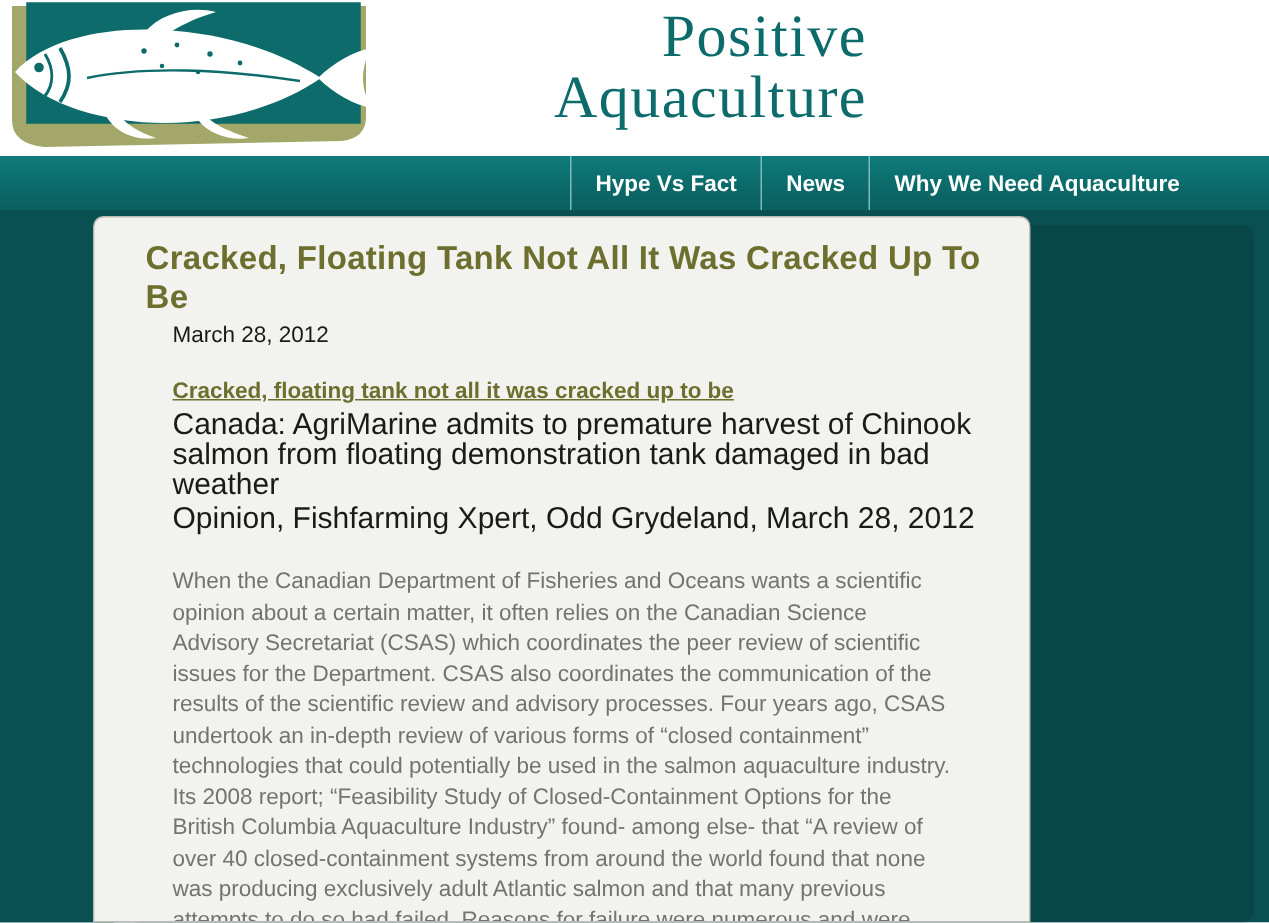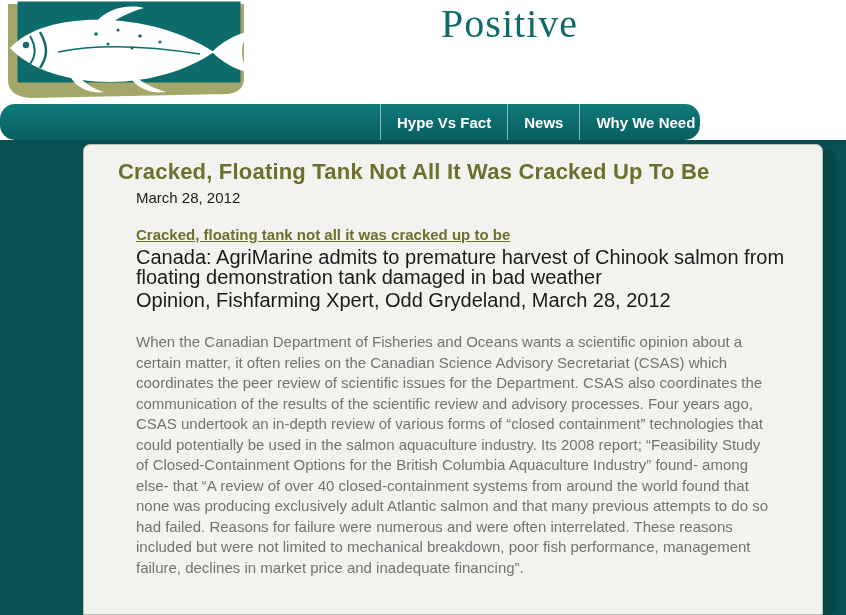--- a/index.html
+++ b/index.html
@@ -73,26 +73,25 @@
     white-space: nowrap;
     padding-right: 4px;
     margin-top: 2px;
   }
 
   
   .navbar {
     position: absolute;
     left: 0;
     top: 104px;
-    width: 700px;
+    width: 846px;
     height: 36px;
     background: linear-gradient(to bottom, #0f7b7b 0%, #0c6a6a 55%, #0a5f60 100%);
     display: flex;
     align-items: stretch;
-    border-radius: 15px;
   }
   .nav-spacer {
     width: 380px;
     flex: 0 0 380px;
   }
   .nav-item {
     display: flex;
     align-items: center;
     padding: 0 16px;
     color: #ffffff;
@@ -130,23 +129,23 @@
     left: 84px;
     top: 150px;
     width: 752px;
     height: 465px;
     background: #073b3e;
     border-radius: 8px;
     opacity: 0.45;
   }
   .card {
     position: absolute;
-    left: 83px;
+    left: 62px;
     top: 144px;
-    width: 740px;
+    width: 625px;
     height: 471px;
     background: #f2f2ee;
     border: 1px solid #b9bdb3;
     border-radius: 7px 7px 0 0;
     box-sizing: border-box;
     overflow: hidden;
   }
   .card-inner {
     padding: 14px 22px 0 22px;
   }
@@ -225,20 +224,21 @@
         <circle cx="118" cy="30" r="1.6" fill="#0d6b6b"></circle>
         <circle cx="140" cy="36" r="1.8" fill="#0d6b6b"></circle>
         <circle cx="160" cy="42" r="1.6" fill="#0d6b6b"></circle>
         <circle cx="108" cy="44" r="1.5" fill="#0d6b6b"></circle>
         <circle cx="132" cy="48" r="1.5" fill="#0d6b6b"></circle>
       </svg>
     </div>
 
     <div class="logo-text">
       <div class="logo-line1">Positive</div>
+      <div class="logo-line2">Aquaculture</div>
     </div>
   </div>
 
   <div class="navbar">
     <div class="nav-spacer"></div>
     <div class="nav-item first">
       <span>Hype Vs Fact</span>
     </div>
     <div class="nav-item">
       <span>News</span>

